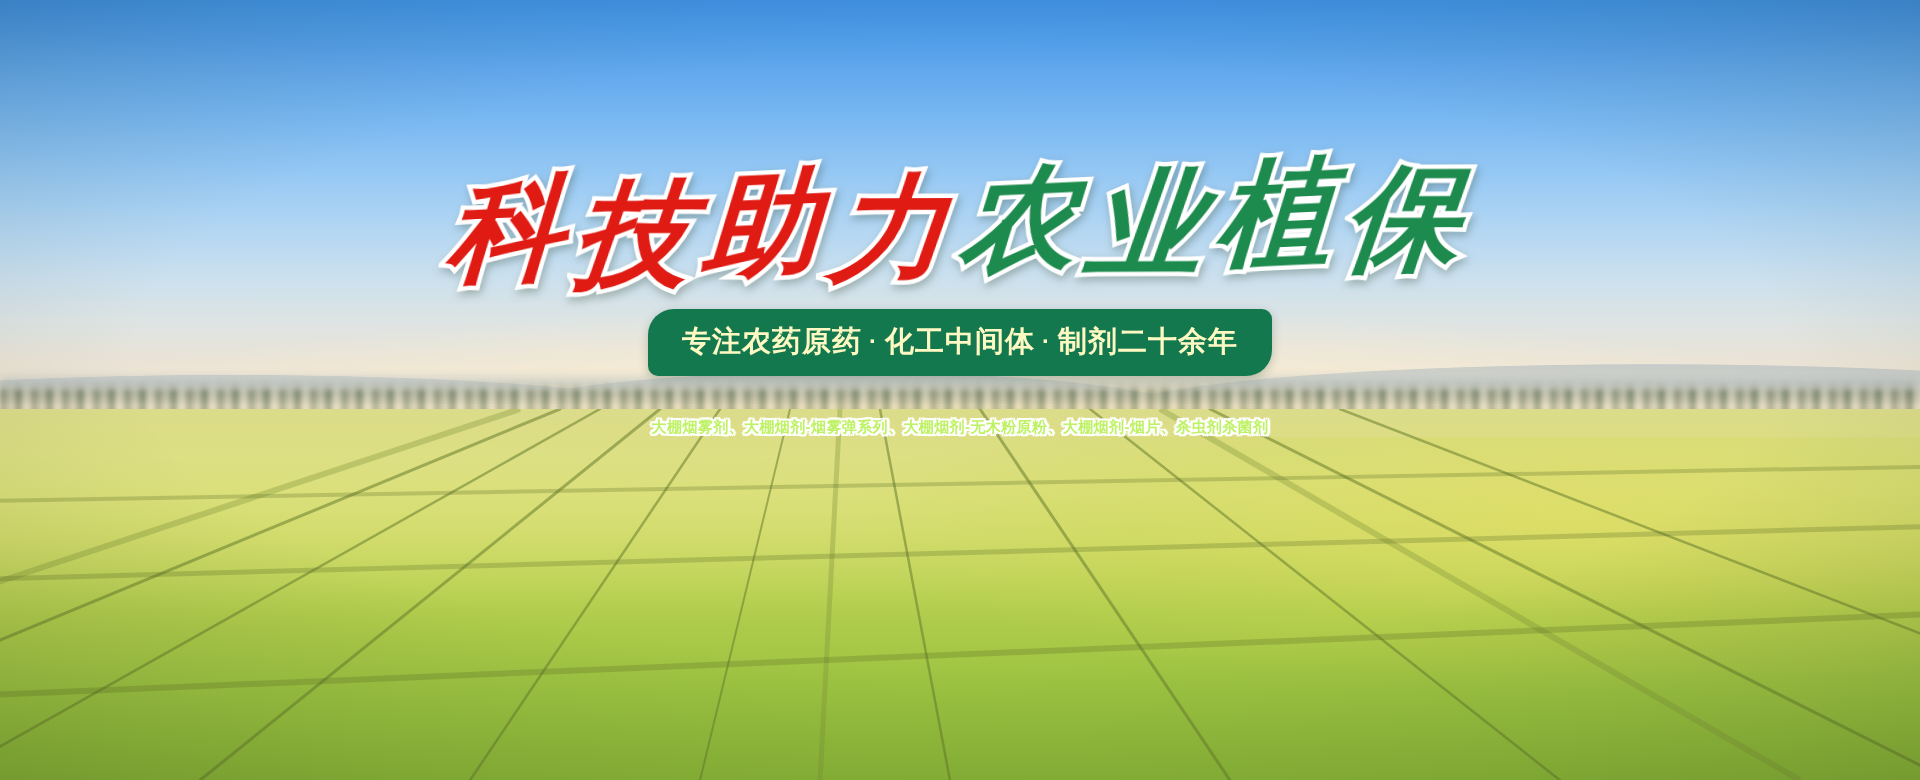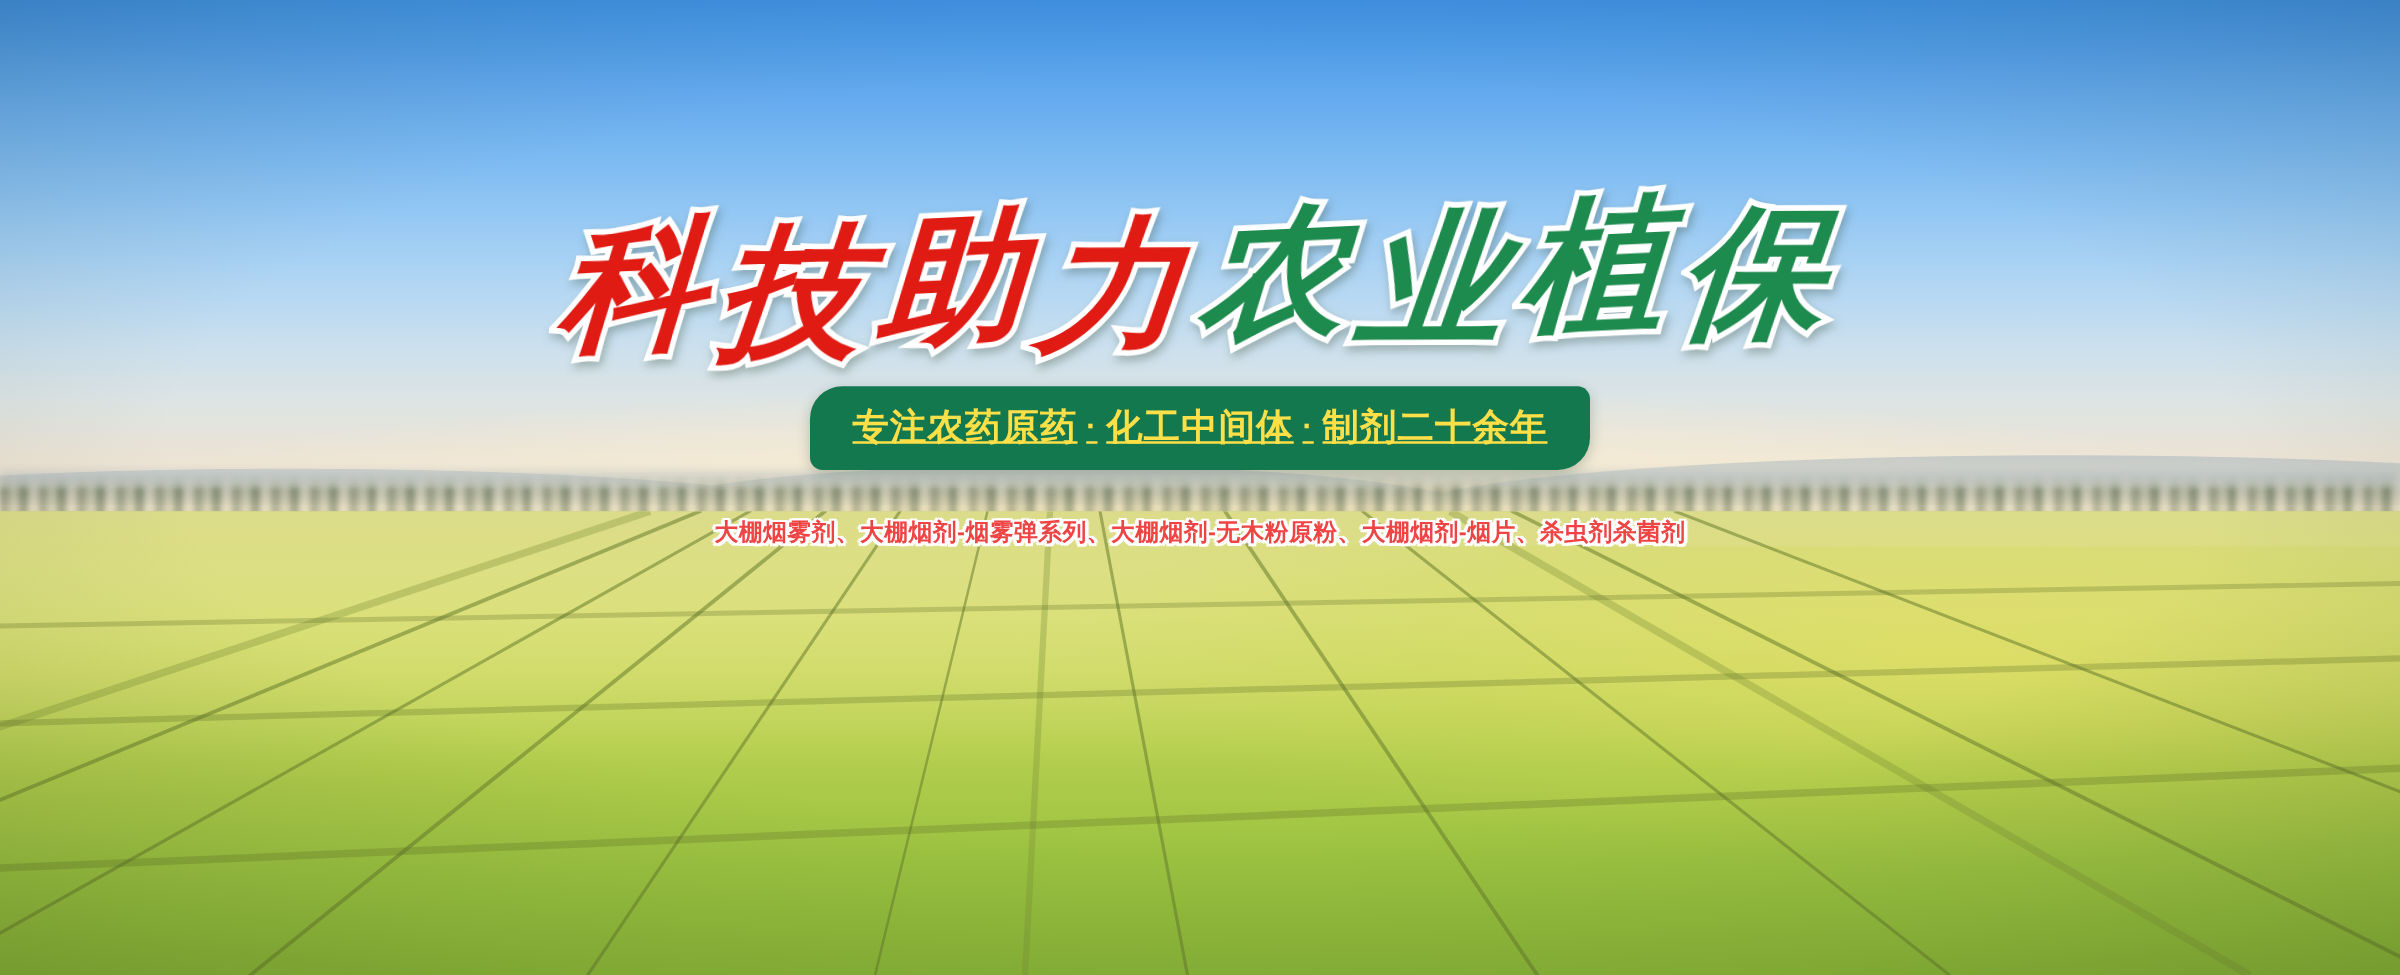--- a/index.html
+++ b/index.html
@@ -143,38 +143,37 @@
   .title span:nth-child(odd){ transform:translateY(-5px) rotate(-1.5deg); }
   .title span:nth-child(even){ transform:translateY(3px) rotate(1deg); }
 
   
   .badge-wrap{
     position:absolute; left:0; right:0; top:309px; text-align:center;
   }
   .badge{
     display:inline-block;
     background:#14784f;
-    color:#fde047;
+    color:#fef9c3;
     font-size:29px;
     font-weight:700;
     letter-spacing:1px;
     padding:13px 34px 14px 34px;
     border-radius:26px 10px 26px 10px;
     box-shadow:0 3px 10px rgba(20,60,40,.25);
     white-space:nowrap;
-    text-decoration:underline;
   }
   .badge .dot{ padding:0 7px; font-size:24px; position:relative; top:-2px; }
 
   
   .desc{
     position:absolute; left:0; right:0; top:410px;
     text-align:center;
-    color:#ef4444;
-    font-size:19px;
+    color:#bef264;
+    font-size:15px;
     font-weight:700;
     letter-spacing:.4px;
     line-height:34px;
   }
   .desc div{
     text-shadow:
       -2px -2px 0 #fff,  2px -2px 0 #fff,
       -2px  2px 0 #fff,  2px  2px 0 #fff,
       -2px  0   0 #fff,  2px  0   0 #fff,
        0   -2px 0 #fff,  0    2px 0 #fff,

